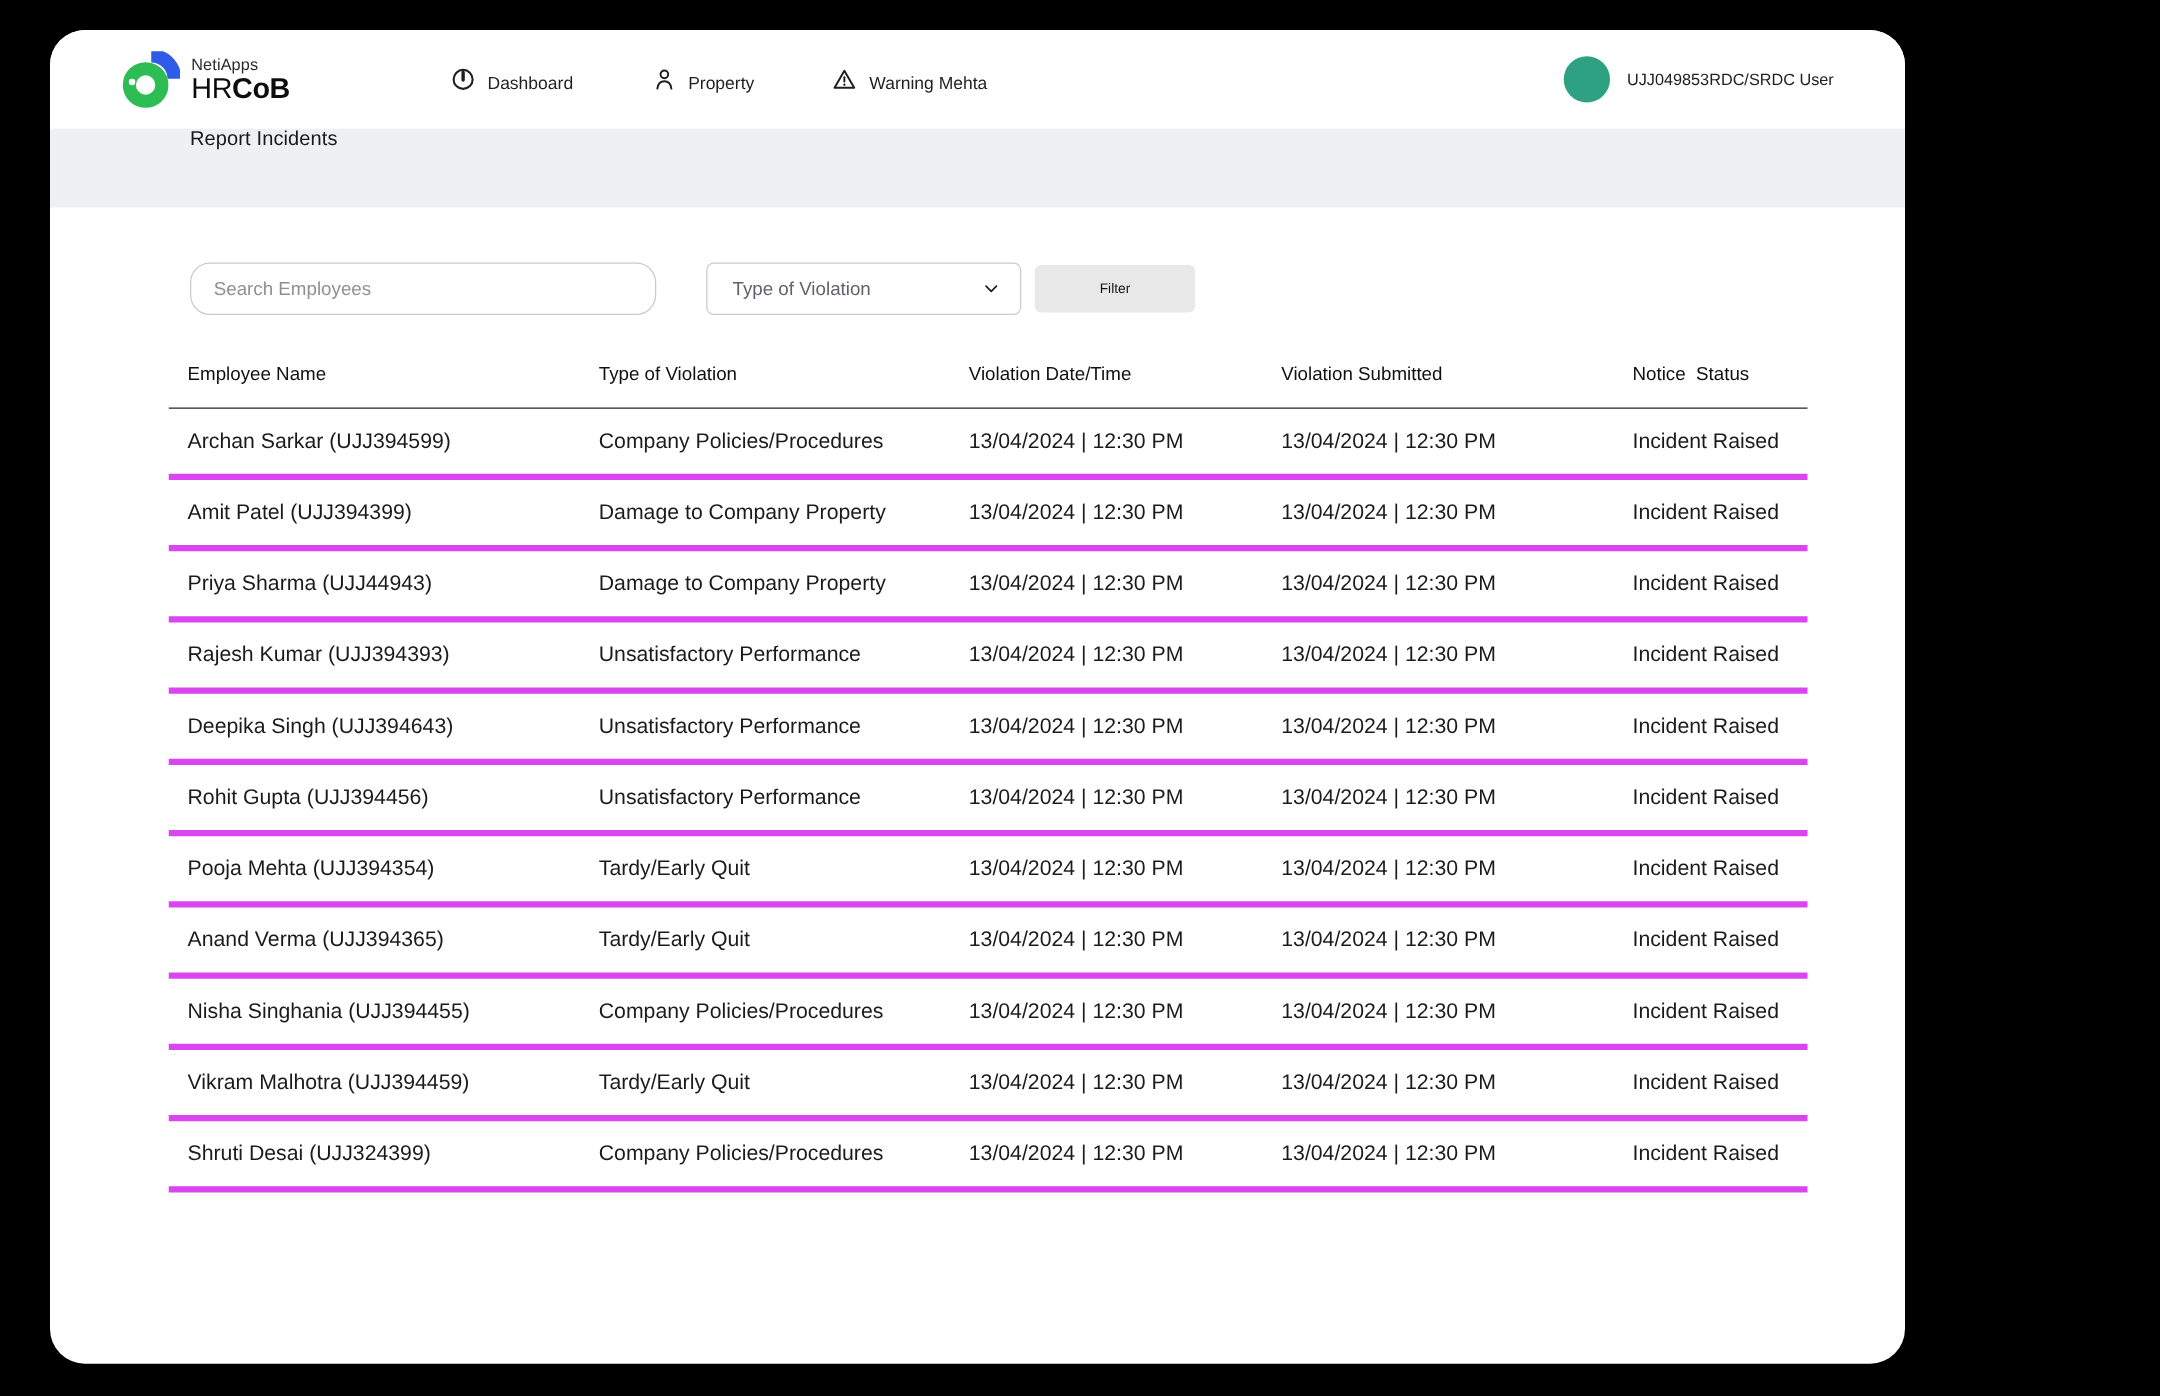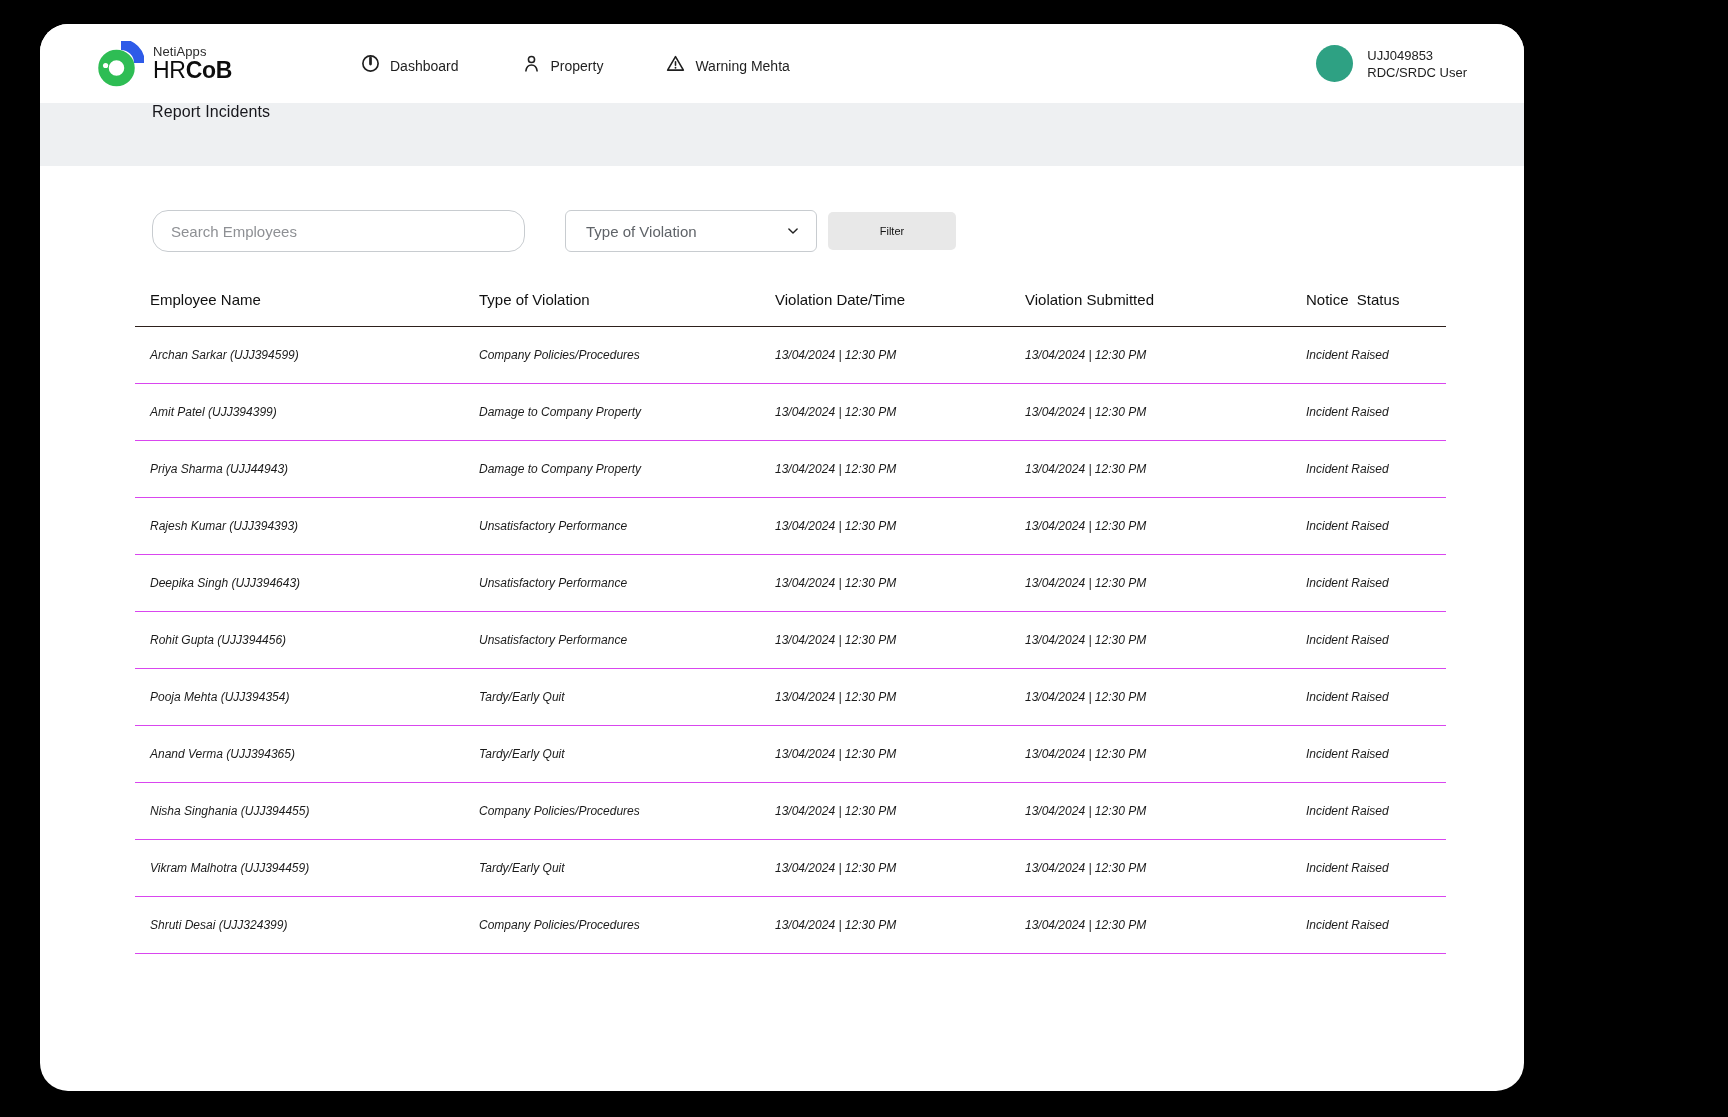--- a/index.html
+++ b/index.html
@@ -33,21 +33,21 @@
   .logo-product .hr { font-weight:500; }
   .logo-product .cob { font-weight:800; }
 
   .main-nav { display:flex; align-items:center; gap:62px; margin-left:128px; }
   .nav-item { display:flex; align-items:flex-end; gap:9px; cursor:pointer; }
   .nav-item .nav-label { font-size:14px; font-weight:500; color:#1f1f1f; }
   .nav-item svg { display:block; }
 
   .user-chip { margin-left:auto; display:flex; align-items:center; gap:14px; cursor:pointer; }
   .avatar { width:37px; height:37px; border-radius:50%; background:#2EA183; }
-  .user-meta { display:flex; flex-direction:column; line-height:17px; }
+  .user-meta { display:flex; flex-direction:row; line-height:17px; }
   .user-id, .user-role { font-size:13px; color:#222; }
 
   
   .pagebar {
     height:63px; background:#eef0f2;
     display:flex; align-items:flex-start;
     padding-left:112px;
   }
   .page-title { font-size:16px; font-weight:500; color:#17171c; letter-spacing:.1px; }
 
@@ -87,22 +87,22 @@
   .thead {
     margin-top:21px; height:54px;
     border-bottom:1.5px solid #2d201c;
     font-size:15px; font-weight:500; color:#101010;
   }
   .th { white-space:pre; }
   .th:first-child, .td:first-child { padding-left:15px; }
   .th-action { text-align:center; }
   .trow {
     height:57px;
-    border-bottom:1px solid #d946ef;
-    font-size:12px; color:#1b1b1b;font-style:italic;
+    border-bottom:5px solid #d946ef;
+    font-size:17px; color:#1b1b1b;
   }
   .td { white-space:nowrap; overflow:hidden; }
   .td-action { display:flex; justify-content:center; }
   .kebab {
     display:flex; flex-direction:column; gap:2.5px;
     padding:5px 8px; cursor:pointer; background:none; border:none;
   }
   .kebab i { width:3.5px; height:3.5px; border-radius:50%; background:#1c1c1c; display:block; }
 </style>
 </head>

